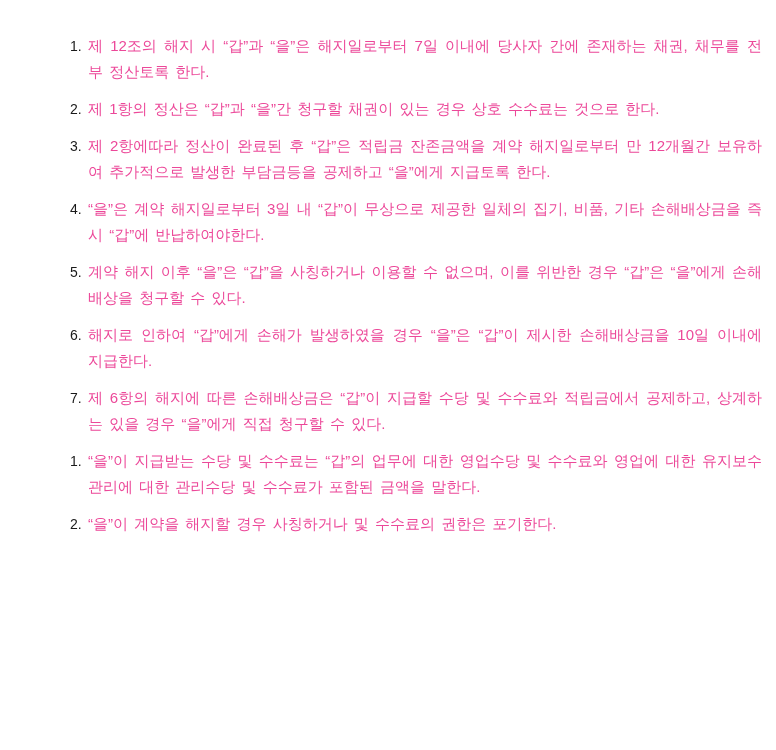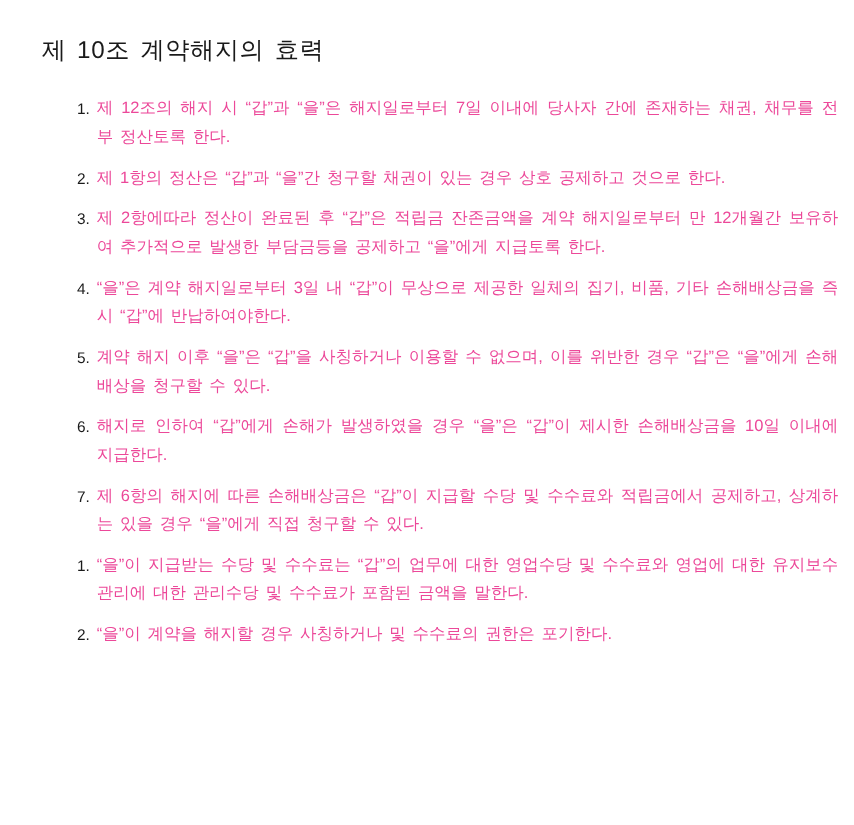--- a/index.html
+++ b/index.html
@@ -55,29 +55,28 @@
     word-spacing: 2px;
     color: #ec4899;
   }
 </style>
 </head>
 <body>
 
 <div class="page">
 
   <div class="section">
-    <h1 class="section-heading">제 10조 계약해지의 효력</h1>
     <ol class="item-list">
       <li class="list-item">
         <span class="item-number">1.</span>
         <p class="item-text">제 12조의 해지 시 “갑”과 “을”은 해지일로부터 7일 이내에 당사자 간에 존재하는 채권, 채무를 전부 정산토록 한다.</p>
       </li>
       <li class="list-item">
         <span class="item-number">2.</span>
-        <p class="item-text">제 1항의 정산은 “갑”과 “을”간 청구할 채권이 있는 경우 상호 공제하고 것으로 한다.</p>
+        <p class="item-text">제 1항의 정산은 “갑”과 “을”간 청구할 채권이 있는 경우 상호 수수료는 것으로 한다.</p>
       </li>
       <li class="list-item">
         <span class="item-number">3.</span>
         <p class="item-text">제 2항에따라 정산이 완료된 후 “갑”은 적립금 잔존금액을 계약 해지일로부터 만 12개월간 보유하여 추가적으로 발생한 부담금등을 공제하고 “을”에게 지급토록 한다.</p>
       </li>
       <li class="list-item">
         <span class="item-number">4.</span>
         <p class="item-text">“을”은 계약 해지일로부터 3일 내 “갑”이 무상으로 제공한 일체의 집기, 비품, 기타 손해배상금을 즉시 “갑”에 반납하여야한다.</p>
       </li>
       <li class="list-item">

